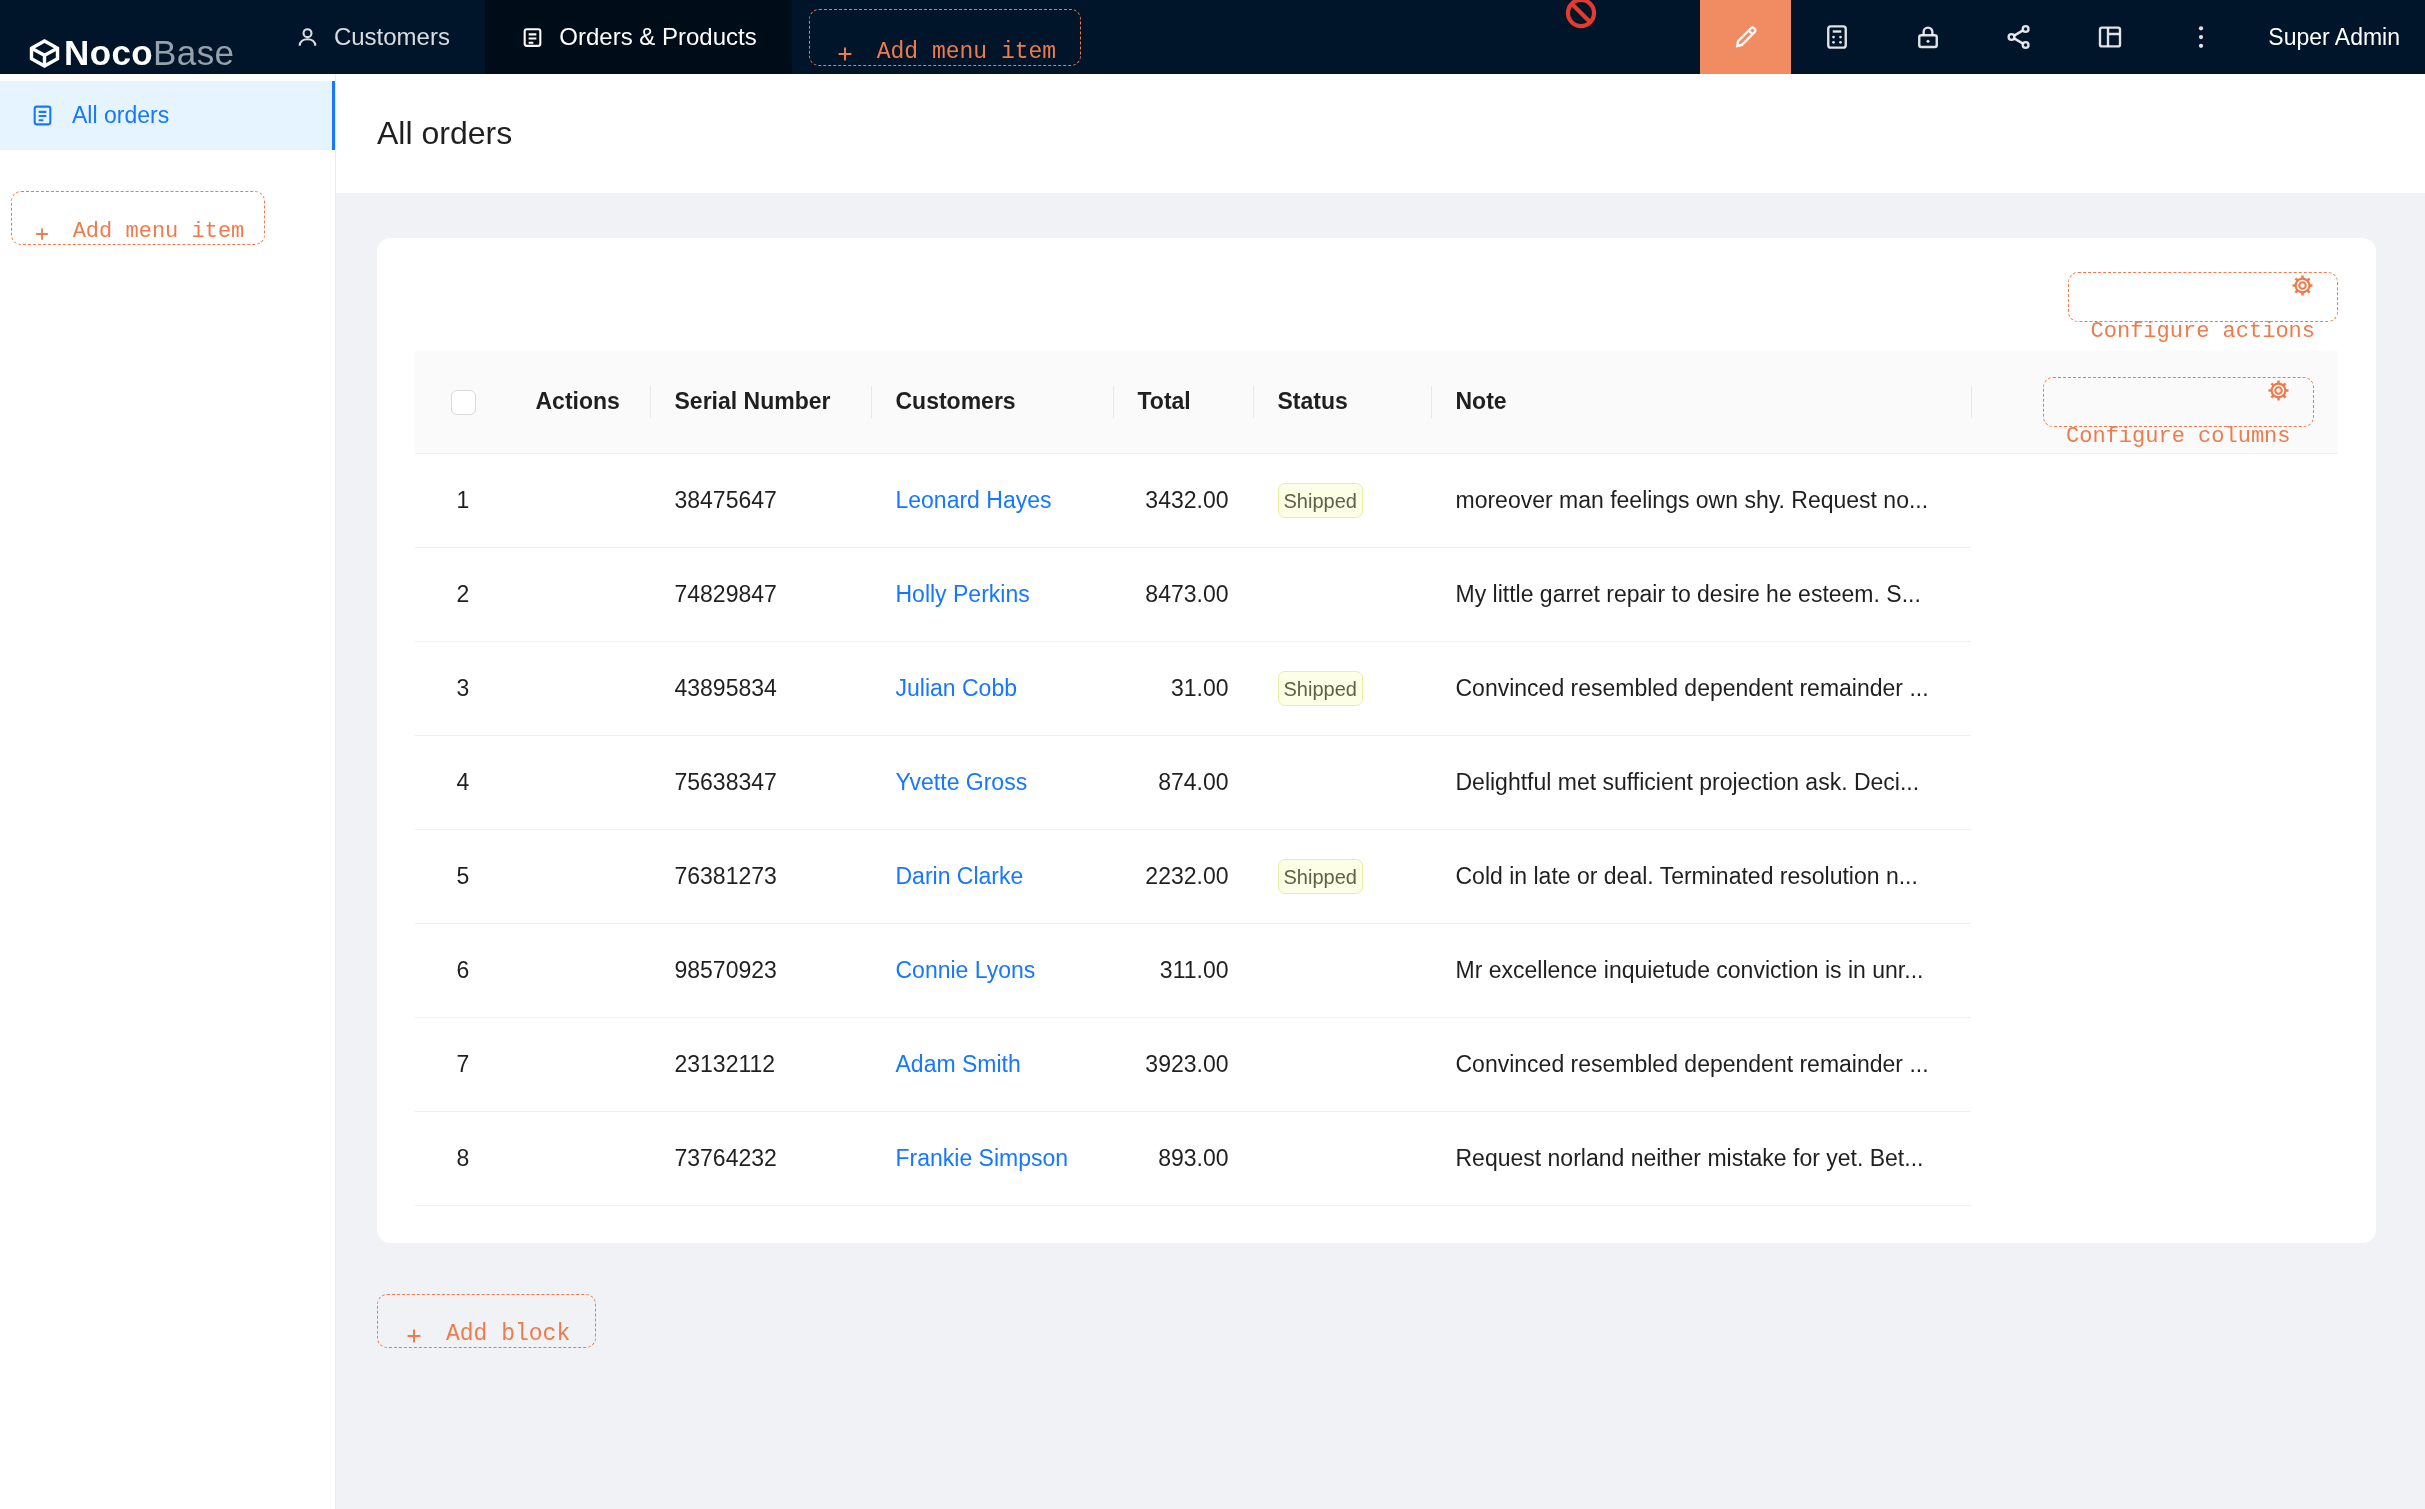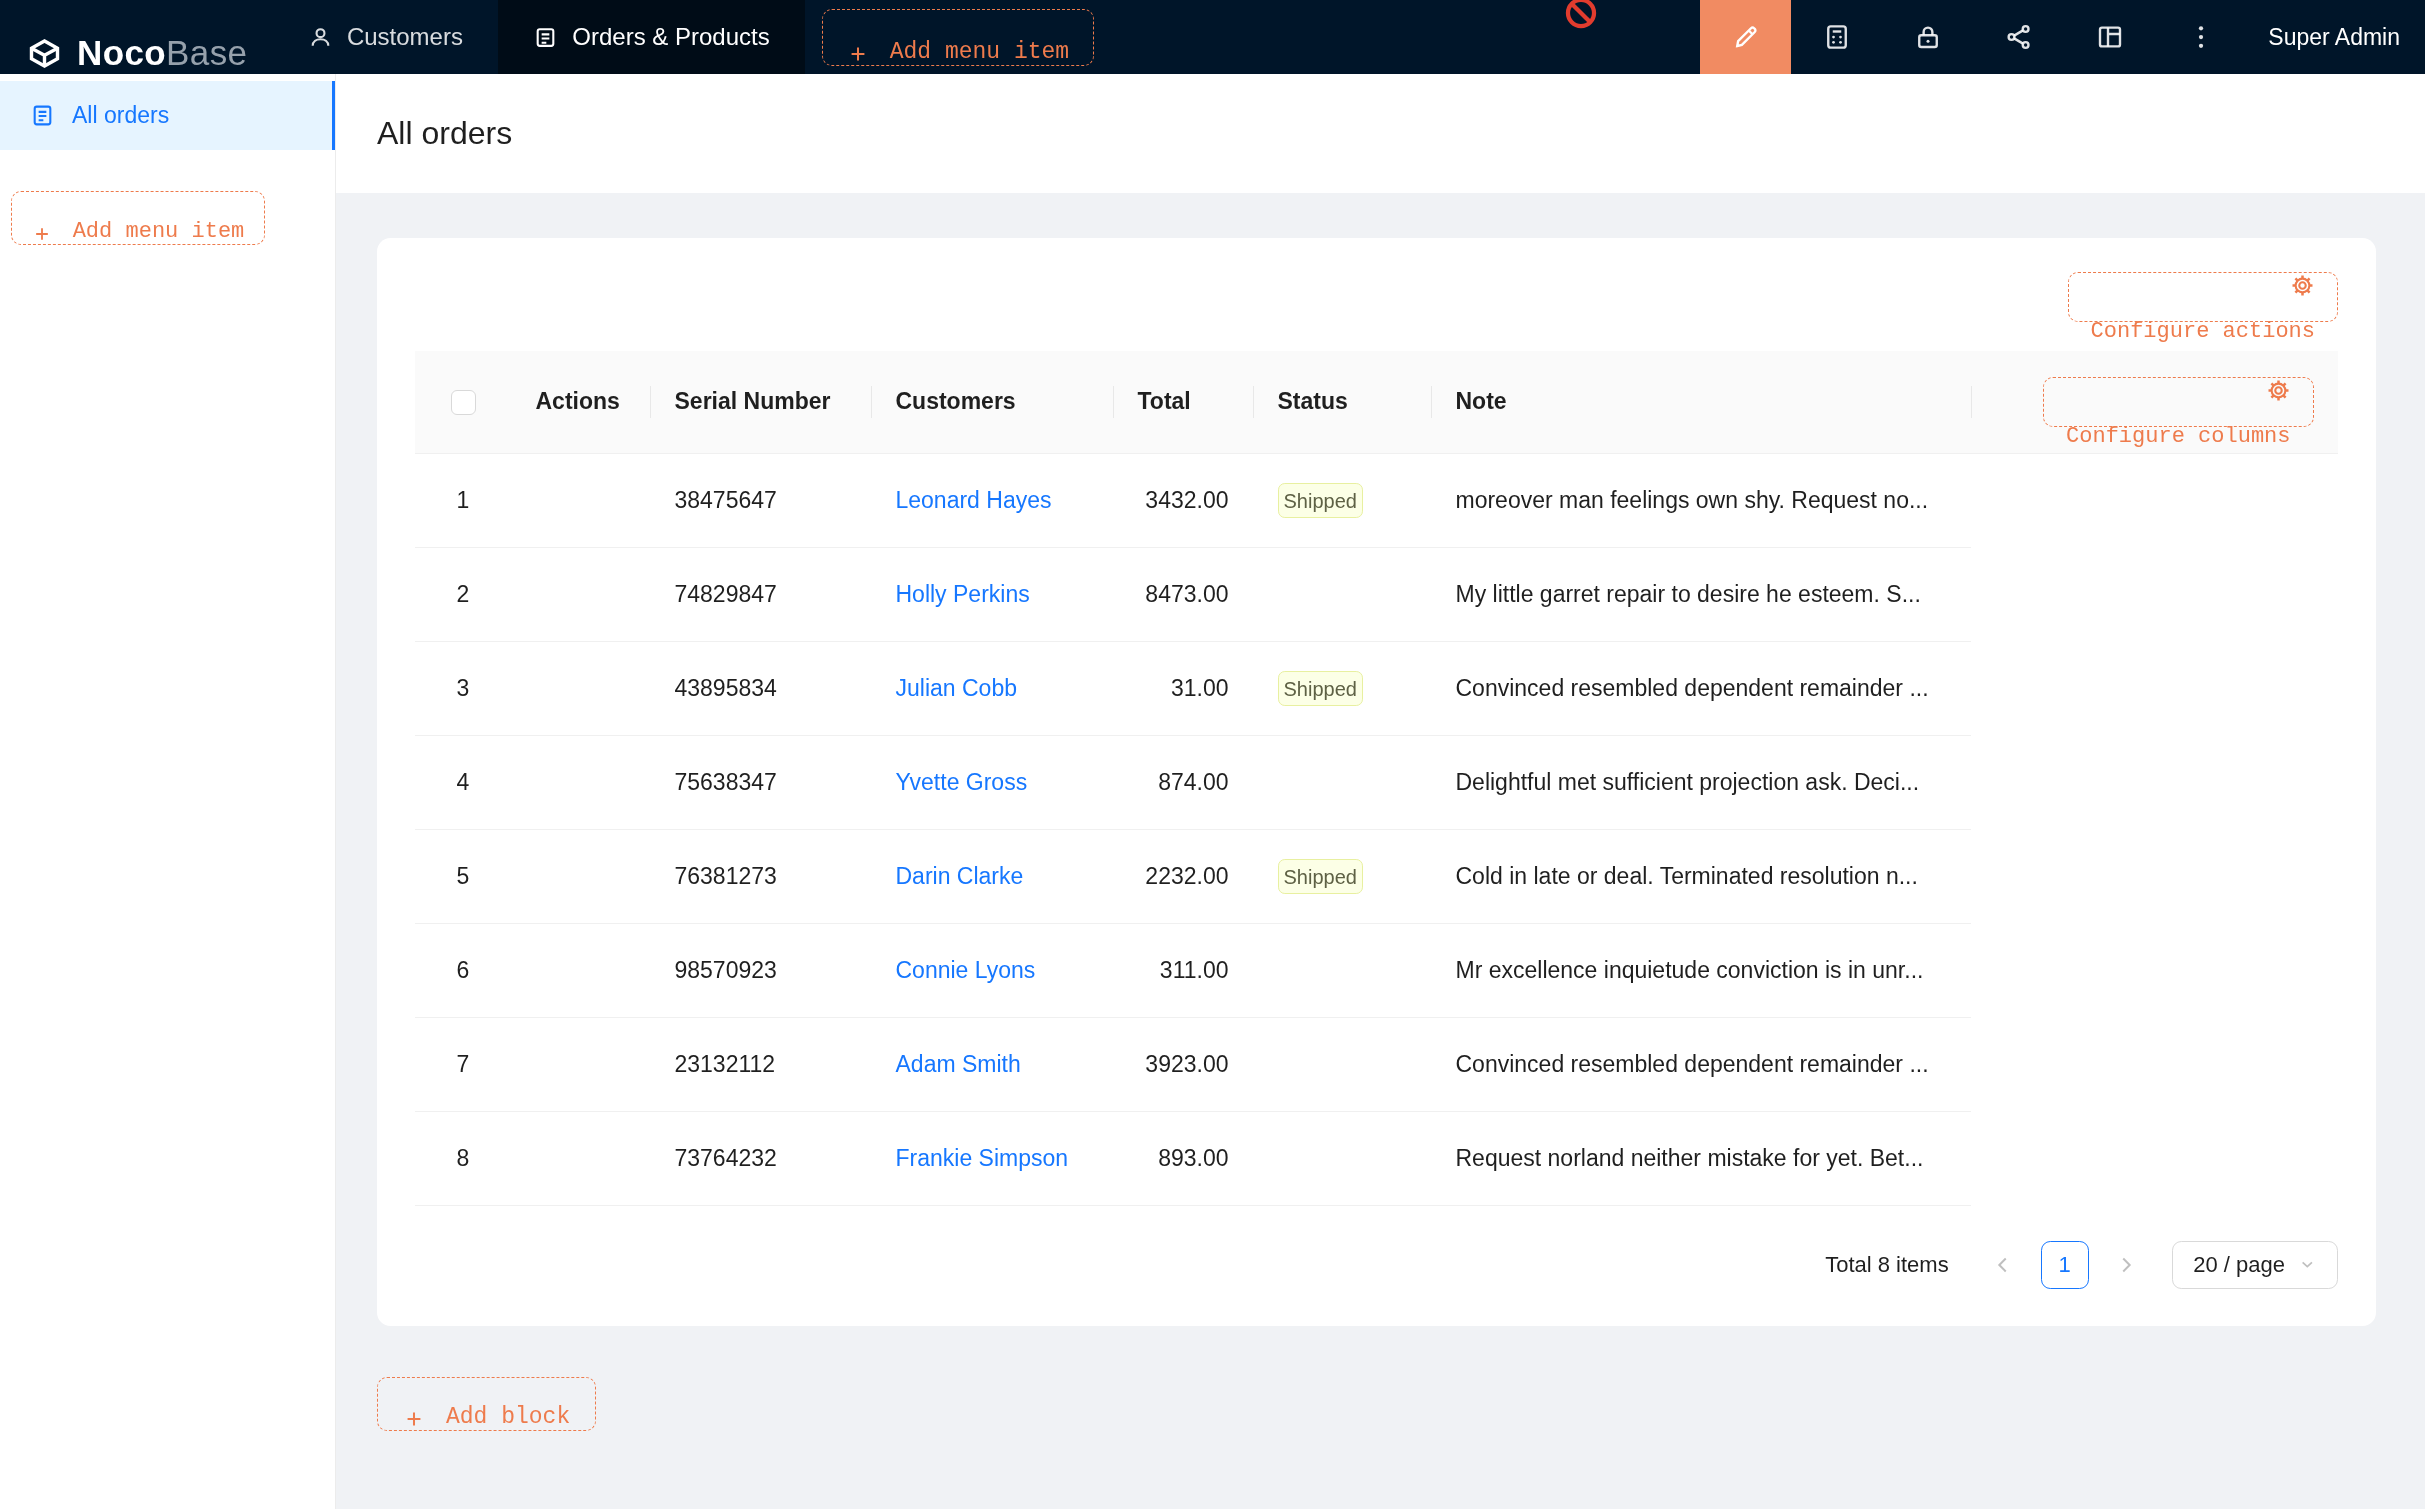--- a/index.html
+++ b/index.html
@@ -17,21 +17,21 @@
     --header-bg: #001529;
     --border: #f0f0f0;
   }
   svg { display: block; }
 
   
   .topbar {
     height: 74px; background: var(--header-bg);
     display: flex; align-items: stretch; color: #fff; position: relative;
   }
-  .logo { display: flex; align-items: center; gap: 13px; padding: 0 25px 0 25px; cursor: pointer; margin-top: 32px; }
+  .logo { display: flex; align-items: center; gap: 0; padding: 0 25px 0 25px; cursor: pointer; margin-top: 32px; }
   .logo-text { font-size: 35px; font-weight: 700; letter-spacing: 0.4px; white-space: nowrap; }
   .logo-text .light { color: #96a1ac; font-weight: 400; }
   .top-nav { display: flex; align-items: stretch; }
   .nav-item {
     display: flex; align-items: center; gap: 14.4px; padding: 0 35px;
     font-size: 24px; color: rgba(255,255,255,0.85); cursor: pointer; white-space: nowrap;
   }
   .nav-item.active { background: #000c17; color: #fff; }
   .btn-dashed {
     display: inline-flex; align-items: flex-end; gap: 21px;
@@ -402,46 +402,20 @@
     <td class="c-actions"></td>
     <td class="c-serial">73764232</td>
     <td class="c-customer"><a class="customer-link">Frankie Simpson</a></td>
     <td class="c-total">893.00</td>
     <td class="c-status"></td>
     <td class="c-note">Request norland neither mistake for yet. Bet...</td>
   </tr>
 </tbody>
         </table>
 
-        <div class="table-footer">
-          <span class="pg-total">Total 8 items</span>
-          <span class="pg-btn">
-            <span>
-              <svg viewBox="0 0 24 24" width="22" height="22">
-                  <path d="M15 5 L8 12 L15 19" fill="none" stroke="currentColor" stroke-width="2.2"></path>
-                </svg>
-            </span>
-          </span>
-          <span class="pg-current">1</span>
-          <span class="pg-btn pg-next">
-            <span>
-              <svg viewBox="0 0 24 24" width="22" height="22">
-                  <path d="M9 5 L16 12 L9 19" fill="none" stroke="currentColor" stroke-width="2.2"></path>
-                </svg>
-            </span>
-          </span>
-          <span class="pg-size">
-            <span>20 / page</span>
-            <span class="caret">
-              <svg viewBox="0 0 24 24" width="18.6" height="18.6">
-                  <path d="M6 9.5 L12 15 L18 9.5" fill="none" stroke="currentColor" stroke-width="2.2"></path>
-                </svg>
-            </span>
-          </span>
-        </div>
       </section>
 
       <button class="btn-dashed add-block">
         <span>
           <svg viewBox="0 0 24 24" width="22" height="22">
               <path d="M12 5 v14 M5 12 h14" stroke="currentColor" stroke-width="2.2" fill="none"></path>
             </svg>
         </span>
         <span>Add block</span>
       </button>

